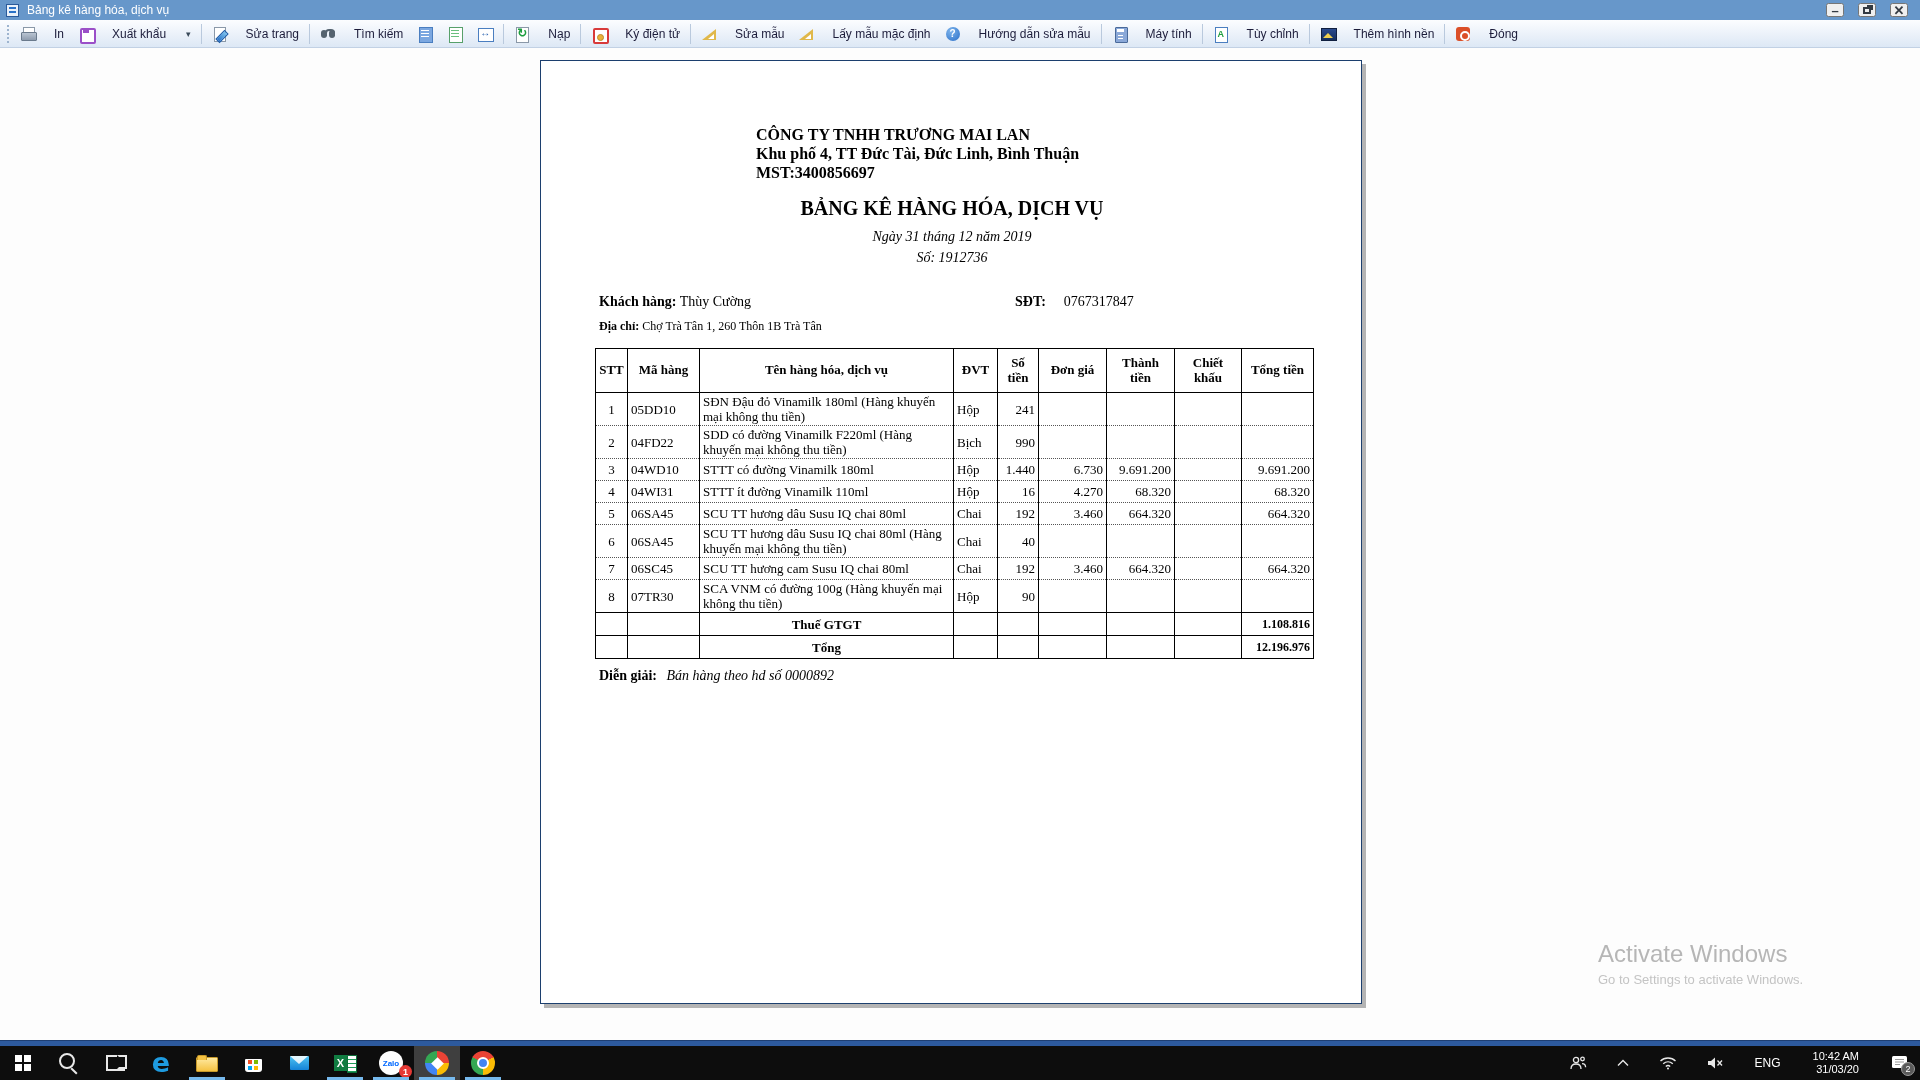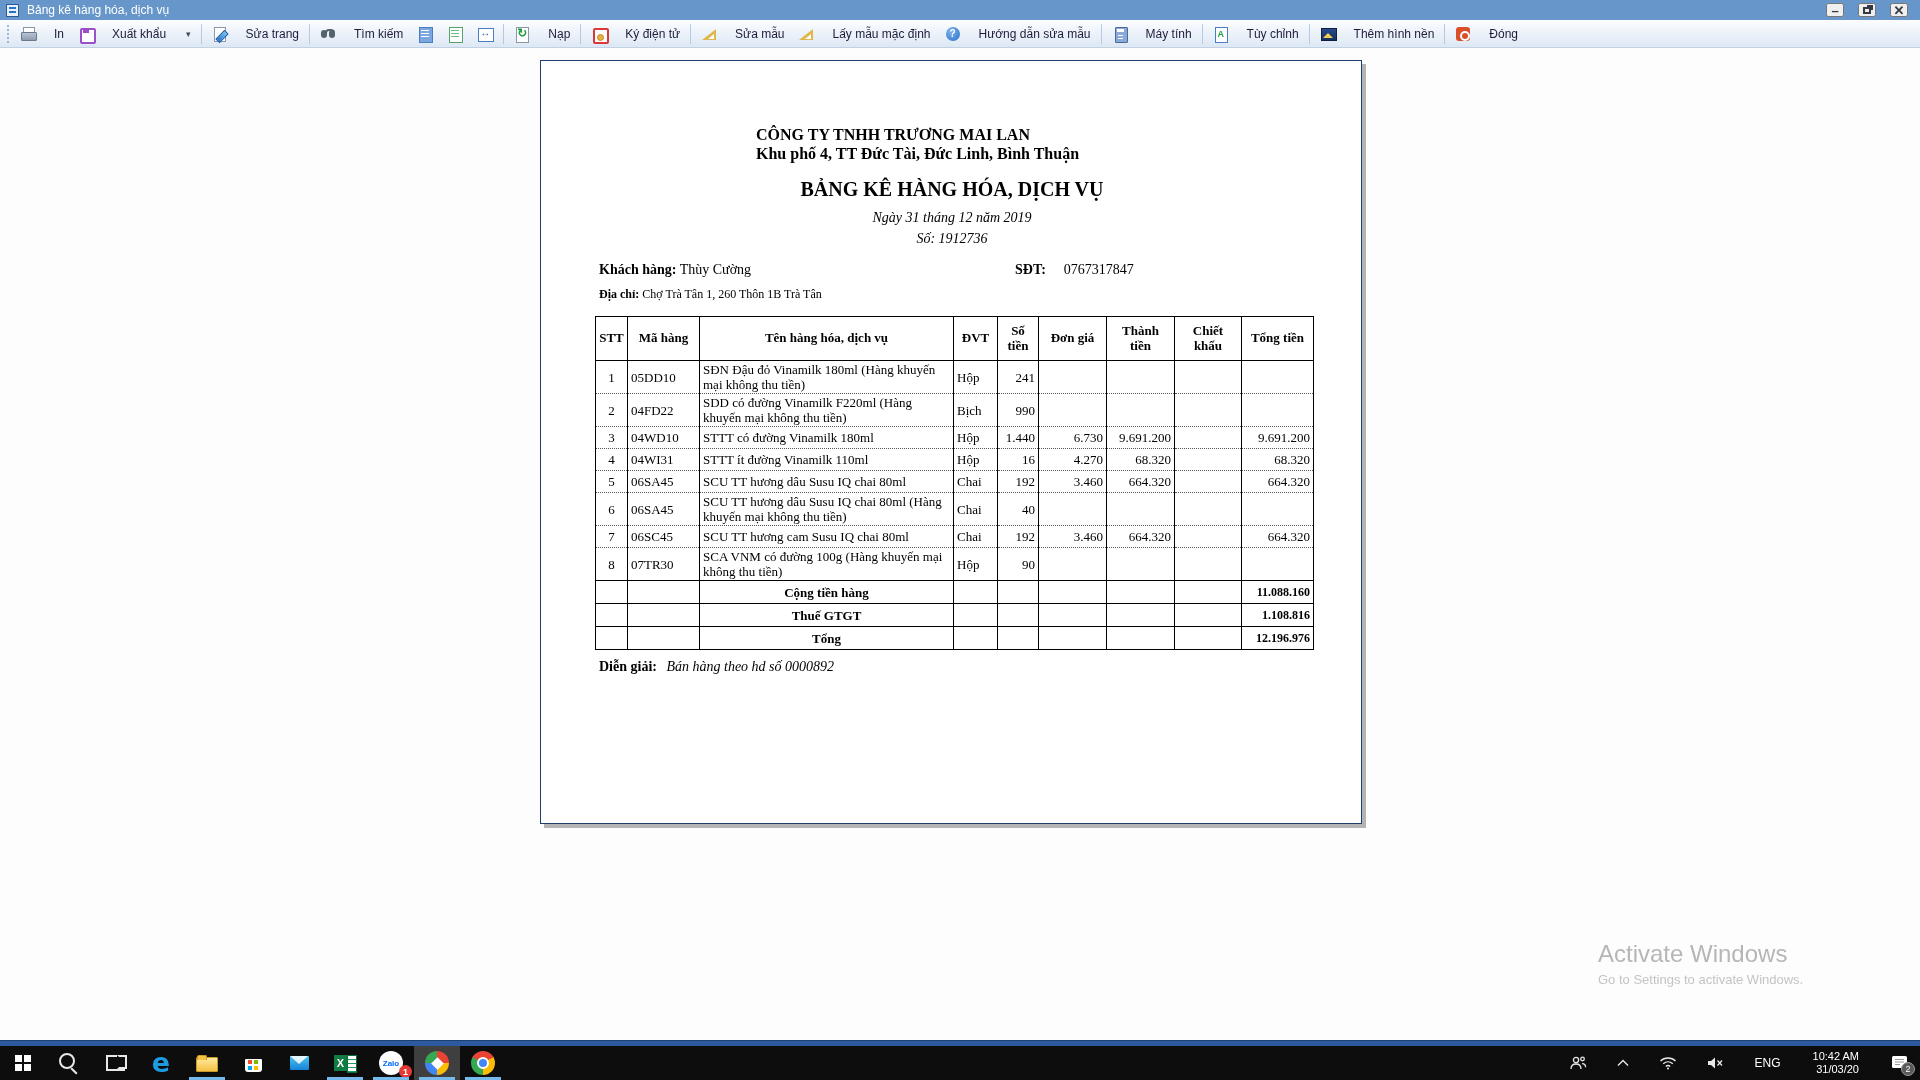--- a/index.html
+++ b/index.html
@@ -48,28 +48,28 @@
   .calculator-icon::after { content:""; position:absolute; left:5px; top:3px; width:7px; height:3px; background:#fff; box-shadow:0 5px 0 -1px #fff, 0 8px 0 -1px #fff; }
   .customize-icon::before { content:""; position:absolute; left:2px; top:1px; width:11px; height:14px; background:#fff; border:1px solid #4a7ec0; }
   .customize-icon::after { content:"A"; position:absolute; left:5px; top:3px; font-size:9px; font-weight:bold; color:#1d9e3f; }
   .background-image-icon::before { content:""; position:absolute; left:1px; top:2px; width:14px; height:11px; background:linear-gradient(#2a4a8e,#16305e); border:1px solid #101f40; }
   .background-image-icon::after { content:""; position:absolute; left:3px; top:7px; width:0; height:0; border-left:5px solid transparent; border-right:5px solid transparent; border-bottom:5px solid #f0d050; }
   .close-circle-icon::before { content:""; position:absolute; left:1px; top:1px; width:14px; height:14px; background:#db4f28; border-radius:3px; }
   .close-circle-icon::after { content:""; position:absolute; left:5px; top:5px; width:6px; height:6px; border:2px solid #fff; border-radius:50%; }
 
   
   .content { position:absolute; top:48px; left:0; right:0; height:964px; background:#fdfdfd; }
-  .page { position:absolute; left:540px; top:12px; width:822px; height:764px; background:#fff; border:1px solid #1c3f6e; box-shadow:4px 4px 0 rgba(90,90,90,0.45); font-family:"Liberation Serif", serif; color:#000; }
+  .page { position:absolute; left:540px; top:12px; width:822px; height:944px; background:#fff; border:1px solid #1c3f6e; box-shadow:4px 4px 0 rgba(90,90,90,0.45); font-family:"Liberation Serif", serif; color:#000; }
   .doc-inner { padding:64px 52px 0 54px; }
   .company { margin-left:161px; }
   .company div { font-weight:bold; font-size:16px; line-height:19px; }
   .doc-title { text-align:center; font-weight:bold; font-size:20px; margin-top:15px; }
   .doc-date { text-align:center; font-style:italic; font-size:14px; margin-top:9px; }
   .doc-num { text-align:center; font-style:italic; font-size:14px; margin-top:5px; }
-  .cust-row { position:relative; font-size:14px; margin-top:15px; padding-left:4px; height:21px; }
+  .cust-row { position:relative; font-size:14px; margin-top:28px; padding-left:4px; height:21px; }
   .cust-row b { font-weight:bold; }
   .cust-row .phone { position:absolute; left:420px; top:0; }
   .cust-row .phone .val { margin-left:18px; }
   .addr-row { font-size:12px; margin-top:4px; padding-left:4px; height:21px; }
 
   table.doc { border-collapse:collapse; margin-top:8px; width:718px; table-layout:fixed; }
   table.doc th, table.doc td { border-left:1px solid #000; border-right:1px solid #000; font-size:13px; padding:1px 3px; overflow:hidden; }
   table.doc thead th { border-top:1px solid #000; border-bottom:1px solid #000; height:44px; font-weight:bold; text-align:center; line-height:1.15; }
   table.doc tbody td { border-bottom:1px dotted #555; vertical-align:middle; line-height:15px; }
   table.doc tr.trow td { height:22px; }
@@ -231,20 +231,21 @@
         <span>Đóng</span>
       </button>
     </div>
 
   <div class="content">
     <div class="page">
       <div class="doc-inner">
         <div class="company">
           <div>CÔNG TY TNHH TRƯƠNG MAI LAN</div>
           <div>Khu phố 4, TT Đức Tài, Đức Linh, Bình Thuận</div>
+          <div>MST:3400856697</div>
         </div>
         <div class="doc-title">BẢNG KÊ HÀNG HÓA, DỊCH VỤ</div>
         <div class="doc-date">Ngày 31 tháng 12 năm 2019</div>
         <div class="doc-num">Số: 1912736</div>
 
         <div class="cust-row">
           <b>Khách hàng:</b>
           <span>Thùy Cường</span>
           <span class="phone">
             <b>SĐT:</b><span class="val">0767317847</span>
@@ -365,31 +366,20 @@
                 <td class="c3">Hộp</td>
                 <td class="c4">90</td>
                 <td class="c5"></td>
                 <td class="c6"></td>
                 <td class="c7"></td>
                 <td class="c8"></td>
               </tr>
               <tr class="total">
                 <td></td>
                 <td></td>
-                <td class="tlabel">Cộng tiền hàng</td>
-                <td></td>
-                <td></td>
-                <td></td>
-                <td></td>
-                <td></td>
-                <td class="tval">11.088.160</td>
-              </tr>
-              <tr class="total">
-                <td></td>
-                <td></td>
                 <td class="tlabel">Thuế GTGT</td>
                 <td></td>
                 <td></td>
                 <td></td>
                 <td></td>
                 <td></td>
                 <td class="tval">1.108.816</td>
               </tr>
               <tr class="total">
                 <td></td>

